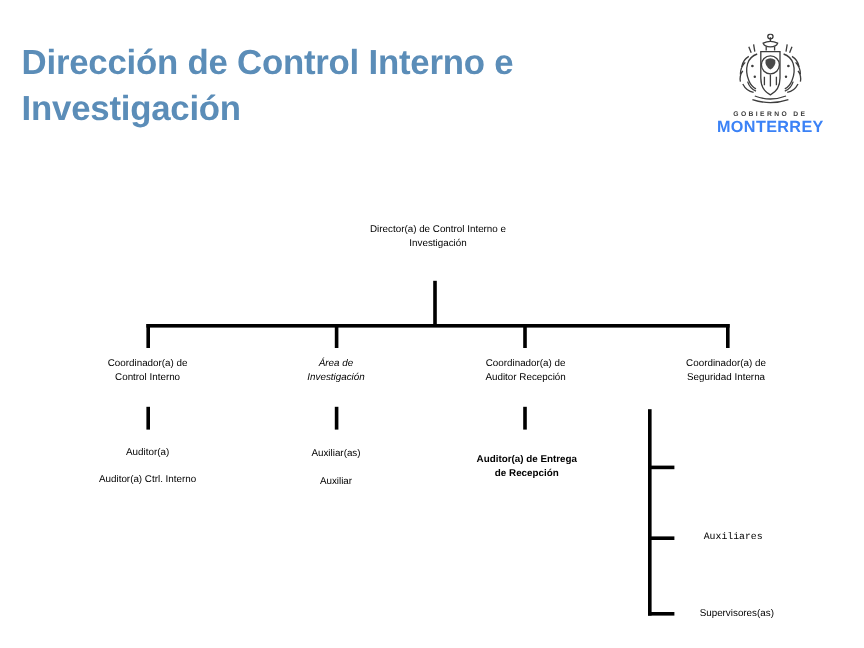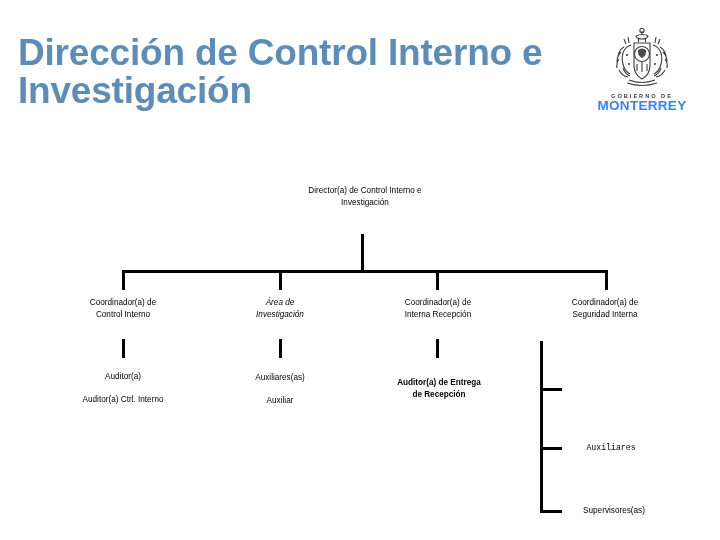--- a/index.html
+++ b/index.html
@@ -15,21 +15,21 @@
     font-family: "Liberation Sans", sans-serif;
     color: #000000;
   }
 
   
   #slide-title {
     position: absolute;
     left: 18px;
     top: 34px;
     width: 545px;
-    font-size: 37px;
+    font-size: 29px;
     line-height: 38px;
     font-weight: bold;
     color: #5b8db8;
     letter-spacing: -0.2px;
   }
 
   #logo {
     position: absolute;
     left: 596px;
     top: 28px;
@@ -156,40 +156,40 @@
     <span class="ln">Control Interno</span>
   </div>
 
   <div class="node" style="left:214px; top:273px; width:132px;font-style:italic;">
     <span class="ln">Área de</span>
     <span class="ln">Investigación</span>
   </div>
 
   <div class="node" style="left:367px; top:273px; width:142px;">
     <span class="ln">Coordinador(a) de</span>
-    <span class="ln">Interna Recepción</span>
+    <span class="ln">Auditor Recepción</span>
   </div>
 
   <div class="node" style="left:531px; top:273px; width:148px;">
     <span class="ln">Coordinador(a) de</span>
     <span class="ln">Seguridad Interna</span>
   </div>
 
   <div class="vline" style="left:122px; top:315px; height:19px;"></div>
   <div class="vline" style="left:279px; top:315px; height:19px;"></div>
   <div class="vline" style="left:436px; top:315px; height:19px;"></div>
 
   <div class="node" style="left:48px; top:347px; width:150px;">
     <span class="ln">Auditor(a)</span>
     <span class="gap"></span>
     <span class="ln">Auditor(a) Ctrl. Interno</span>
   </div>
 
   <div class="node" style="left:224px; top:348px; width:112px;">
-    <span class="ln">Auxiliares(as)</span>
+    <span class="ln">Auxiliar(as)</span>
     <span class="gap"></span>
     <span class="ln">Auxiliar</span>
   </div>
 
   <div class="node semi" style="left:372px; top:353px; width:134px;">
     <span class="ln">Auditor(a) de Entrega</span>
     <span class="ln">de Recepción</span>
   </div>
 
   <div class="vline" style="left:540px; top:317px; height:172px;"></div>

